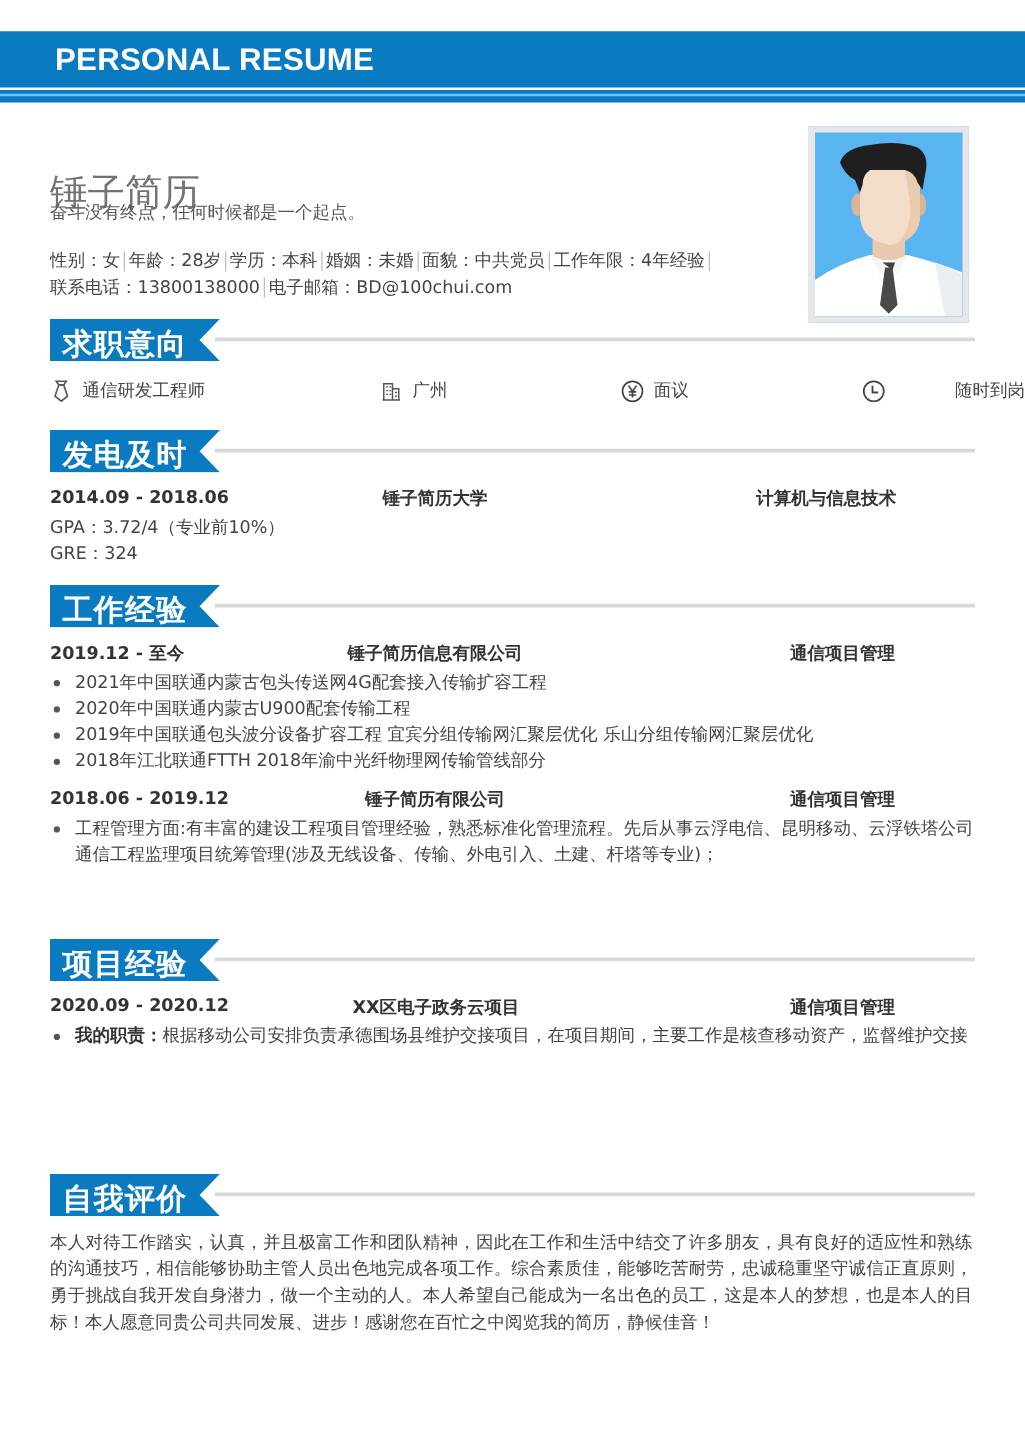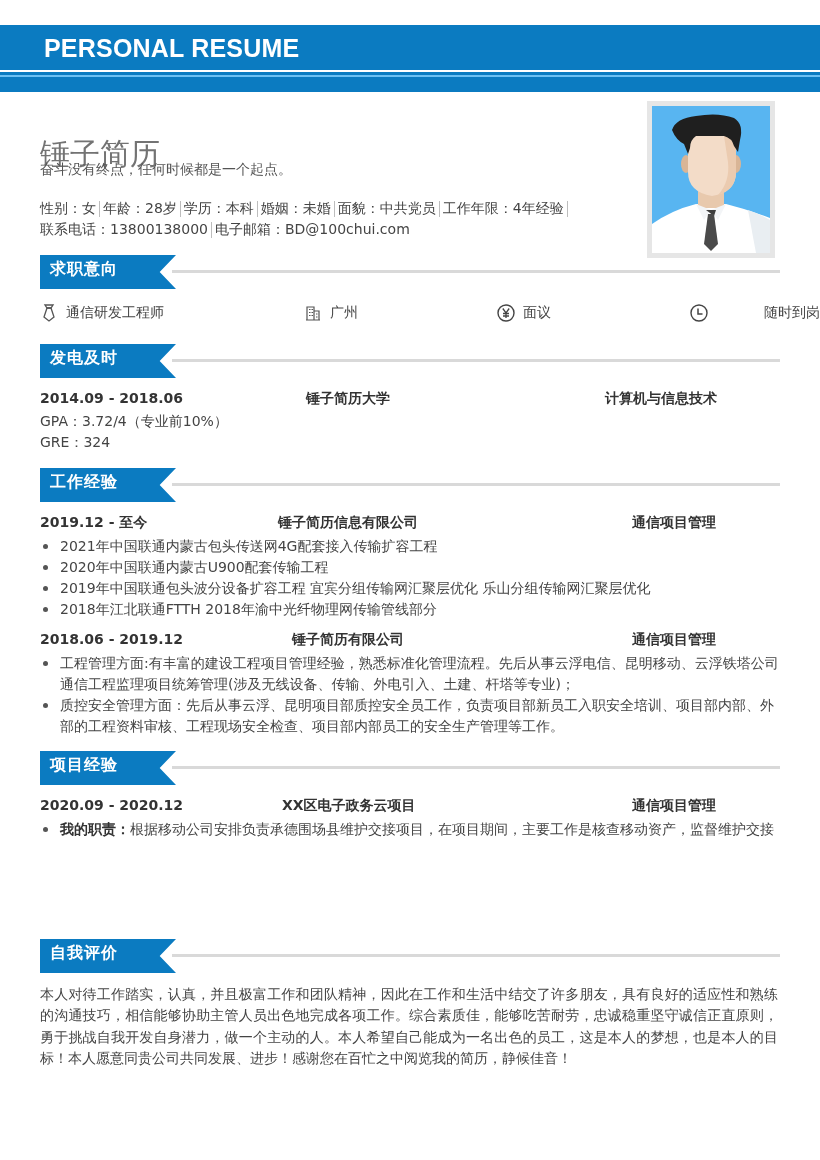--- a/index.html
+++ b/index.html
@@ -1,41 +1,41 @@
 <!DOCTYPE html>
 <html><head>
 <meta charset="utf-8">
 <style>
   * { box-sizing: border-box; margin: 0; padding: 0; }
   html, body { width: 820px; height: 1160px; background: #ffffff; overflow: hidden; }
   body { position: relative; font-family: "DejaVu Sans", "Liberation Sans", sans-serif; color: #3a3a3a; }
 
   
-  .hdr { position: absolute; left: 0; top: 25px; width: 820px; height: 67px; background: #0b7bc1; }
+  .hdr { position: absolute; left: 0; top: 25px; width: 820px; height: 57px; background: #0b7bc1; }
   .hdr .line-white { position: absolute; left: 0; top: 45px; width: 100%; height: 2px; background: #ffffff; }
   .hdr .line-light { position: absolute; left: 0; top: 50px; width: 100%; height: 2px; background: #6cc0f3; }
   .hdr-title { position: absolute; left: 44px; top: 9px; font-family: "Liberation Sans", sans-serif; font-weight: bold; font-size: 25px; color: #ffffff; letter-spacing: 0.2px; }
 
   
   .name { position: absolute; left: 40px; top: 118px; font-size: 30px; color: #737373; font-weight: normal; margin-top: 16px; }
   .motto { position: absolute; left: 40px; top: 161px; font-size: 14px; color: #555; }
   .info-line { position: absolute; left: 40px; font-size: 14px; color: #444; white-space: nowrap; display: flex; align-items: center; }
   .info-line.l1 { top: 200px; }
   .info-line.l2 { top: 221px; }
   .info-item { display: inline-flex; align-items: center; }
   .sep { display: inline-block; width: 1px; height: 16px; background: #bdbdbd; margin: 0 3px; }
 
   .photo { position: absolute; left: 647px; top: 101px; width: 128px; height: 157px; border: 5px solid #e6e6e6; background: #58b5f1; overflow: hidden; }
   .photo svg { display: block; }
 
   
   .sec { position: absolute; left: 40px; width: 740px; height: 34px; }
   .sec .banner { position: absolute; left: 0; top: 0; width: 136px; height: 34px; background: #0b7bc1;
     clip-path: polygon(0 0, 100% 0, 88% 50%, 100% 100%, 0 100%); }
-  .sec .label { position: absolute; left: 10px; top: 4px; font-size: 16px; font-weight: bold; color: #ffffff; letter-spacing: 1px; }
+  .sec .label { position: absolute; left: 10px; top: 4px; font-size: 24px; font-weight: bold; color: #ffffff; letter-spacing: 1px; }
   .sec .rule { position: absolute; left: 132px; top: 15px; width: 608px; height: 3px; background: #d9d9d9; }
 
   
   .intent { position: absolute; top: 304px; font-size: 14px; color: #444; display: flex; align-items: center; white-space: nowrap; }
   .intent .ico { width: 18px; height: 18px; display: inline-flex; align-items: center; justify-content: center; margin-right: 8px; }
 
   
   .row { position: absolute; left: 40px; width: 740px; height: 20px; font-size: 14px; font-weight: bold; color: #333; white-space: nowrap; }
   .row .c1 { position: absolute; left: 0; top: 0; }
   .row .c2 { position: absolute; top: 0; }
@@ -181,21 +181,20 @@
   <li>2018年江北联通FTTH 2018年渝中光纤物理网传输管线部分</li>
 </ul>
 
 <div class="row" style="top:631px;">
   <span class="c1">2018.06 - 2019.12</span>
   <span class="c2" style="left:252px;">锤子简历有限公司</span>
   <span class="c3" style="left:592px;">通信项目管理</span>
 </div>
 <ul class="blist" style="top:653px;">
   <li>工程管理方面:有丰富的建设工程项目管理经验，熟悉标准化管理流程。先后从事云浮电信、昆明移动、云浮铁塔公司通信工程监理项目统筹管理(涉及无线设备、传输、外电引入、土建、杆塔等专业)；</li>
-  <li>质控安全管理方面：先后从事云浮、昆明项目部质控安全员工作，负责项目部新员工入职安全培训、项目部内部、外部的工程资料审核、工程现场安全检查、项目部内部员工的安全生产管理等工作。</li>
 </ul>
 
 <div class="sec" style="top:751px;">
   <div class="banner"></div>
   <div class="label">项目经验</div>
   <div class="rule"></div>
 </div>
 
 <div class="row" style="top:797px;">
   <span class="c1">2020.09 - 2020.12</span>

